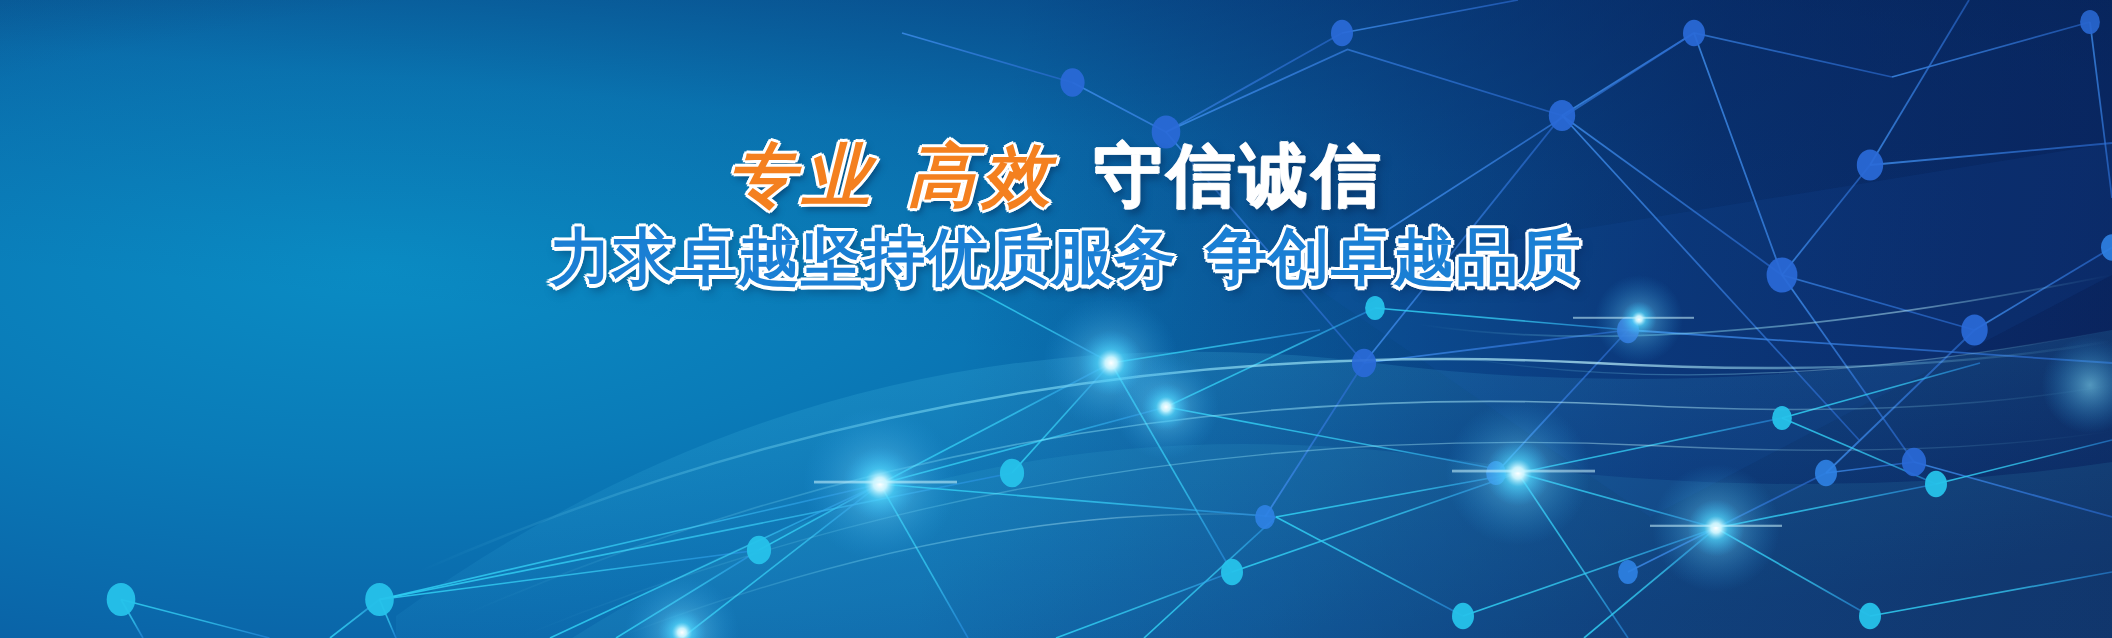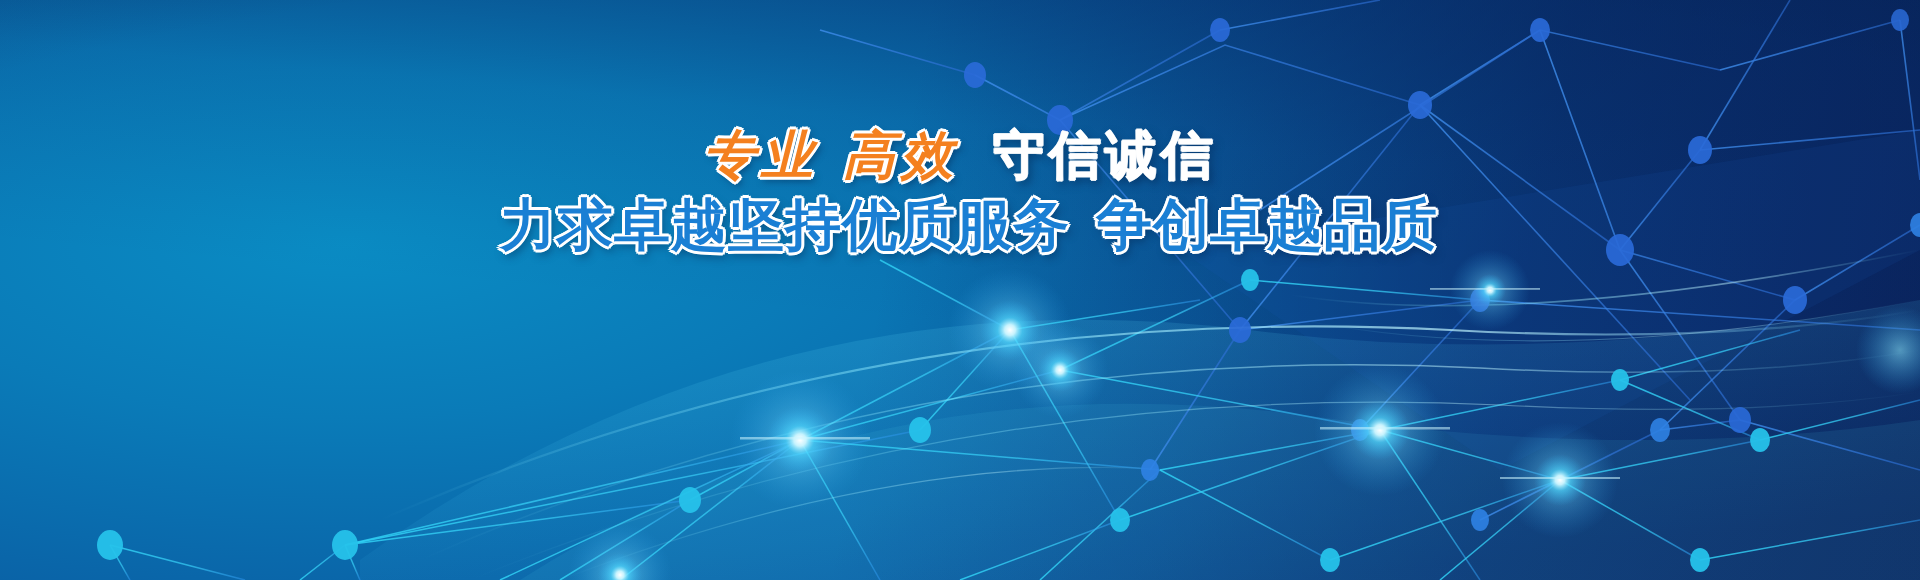--- a/index.html
+++ b/index.html
@@ -42,21 +42,21 @@
 
   
   .copy{
     position:absolute;
     left:0;right:0;top:128px;
     text-align:center;
     pointer-events:none;
   }
   .headline{
     margin:0;
-    font-size:52px;
+    font-size:62px;
     line-height:1.04;
     font-weight:bold;
     letter-spacing:2px;
     white-space:nowrap;
     font-family:"DejaVu Sans","Liberation Sans",sans-serif;
   }
   .hl-orange{
     color:#f4801f;
     font-style:italic;
     letter-spacing:6px;

